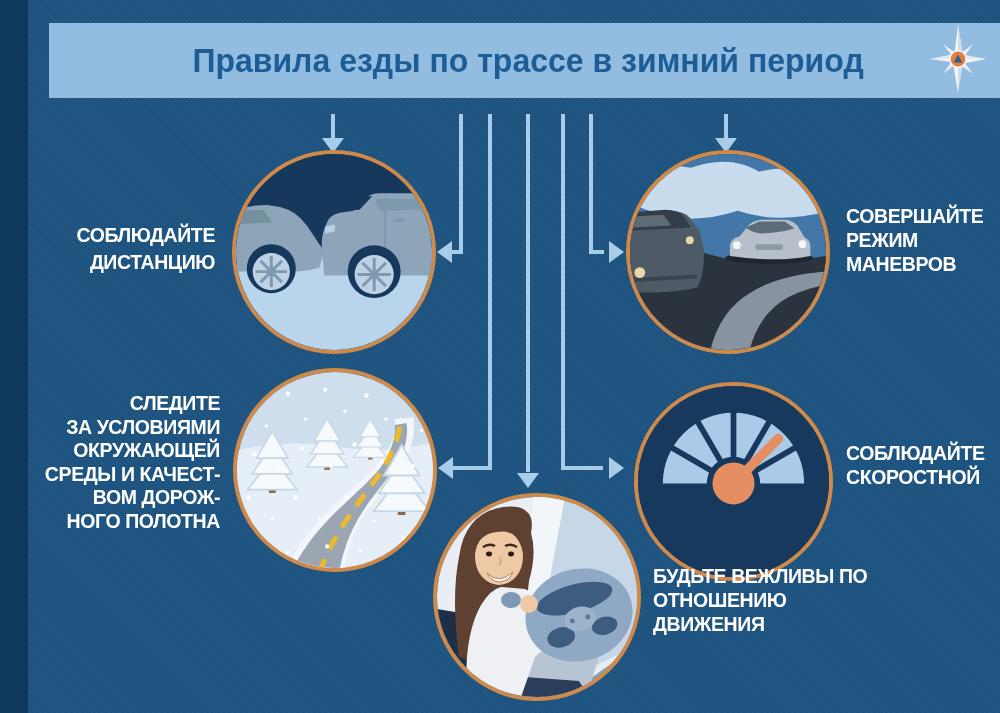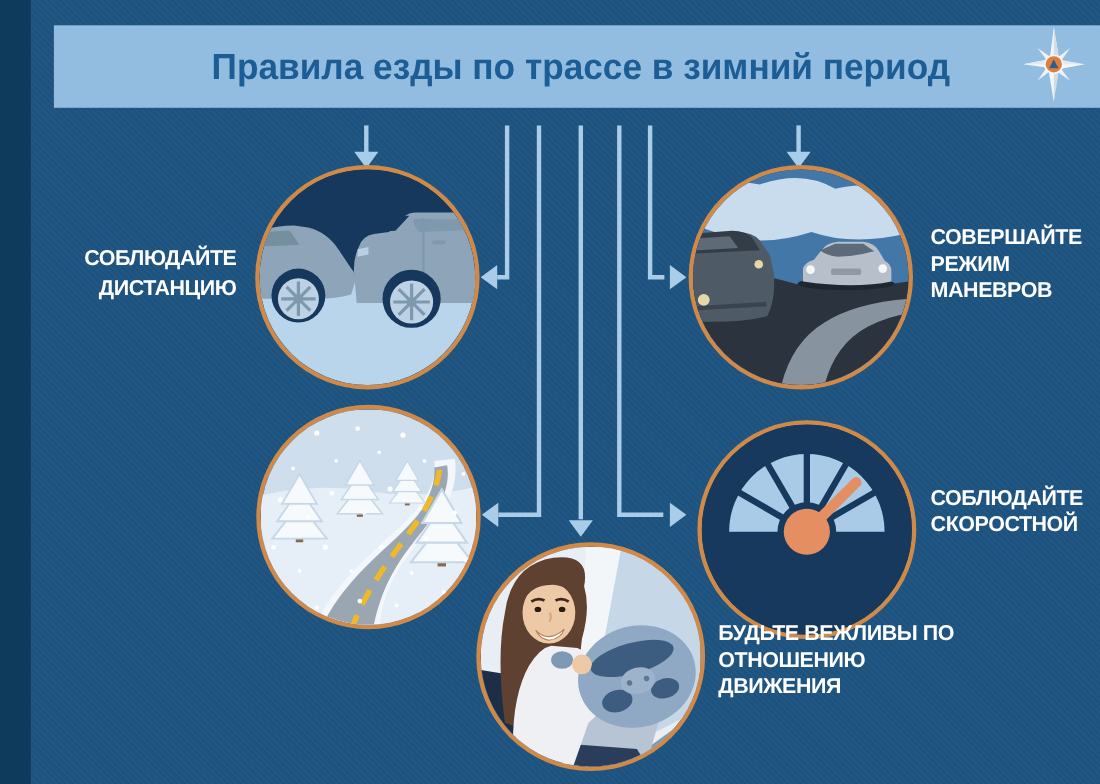--- a/index.html
+++ b/index.html
@@ -257,20 +257,28 @@
     <div>СОБЛЮДАЙТЕ</div>
     <div>ДИСТАНЦИЮ</div>
   </div>
 
   <div class="label left l2">
     <div>СОВЕРШАЙТЕ</div>
     <div>РЕЖИМ</div>
     <div>МАНЕВРОВ</div>
   </div>
 
+  <div class="label right l3">
+    <div>СЛЕДИТЕ</div>
+    <div>ЗА УСЛОВИЯМИ</div>
+    <div>ОКРУЖАЮЩЕЙ</div>
+    <div>СРЕДЫ И КАЧЕСТ-</div>
+    <div>ВОМ ДОРОЖ-</div>
+    <div>НОГО ПОЛОТНА</div>
+  </div>
 
   <div class="label left l4">
     <div>СОБЛЮДАЙТЕ</div>
     <div>СКОРОСТНОЙ</div>
   </div>
 
   <div class="label left l5">
     <div>БУДЬТЕ ВЕЖЛИВЫ ПО</div>
     <div>ОТНОШЕНИЮ ДВИЖЕНИЯ</div>
   </div>

